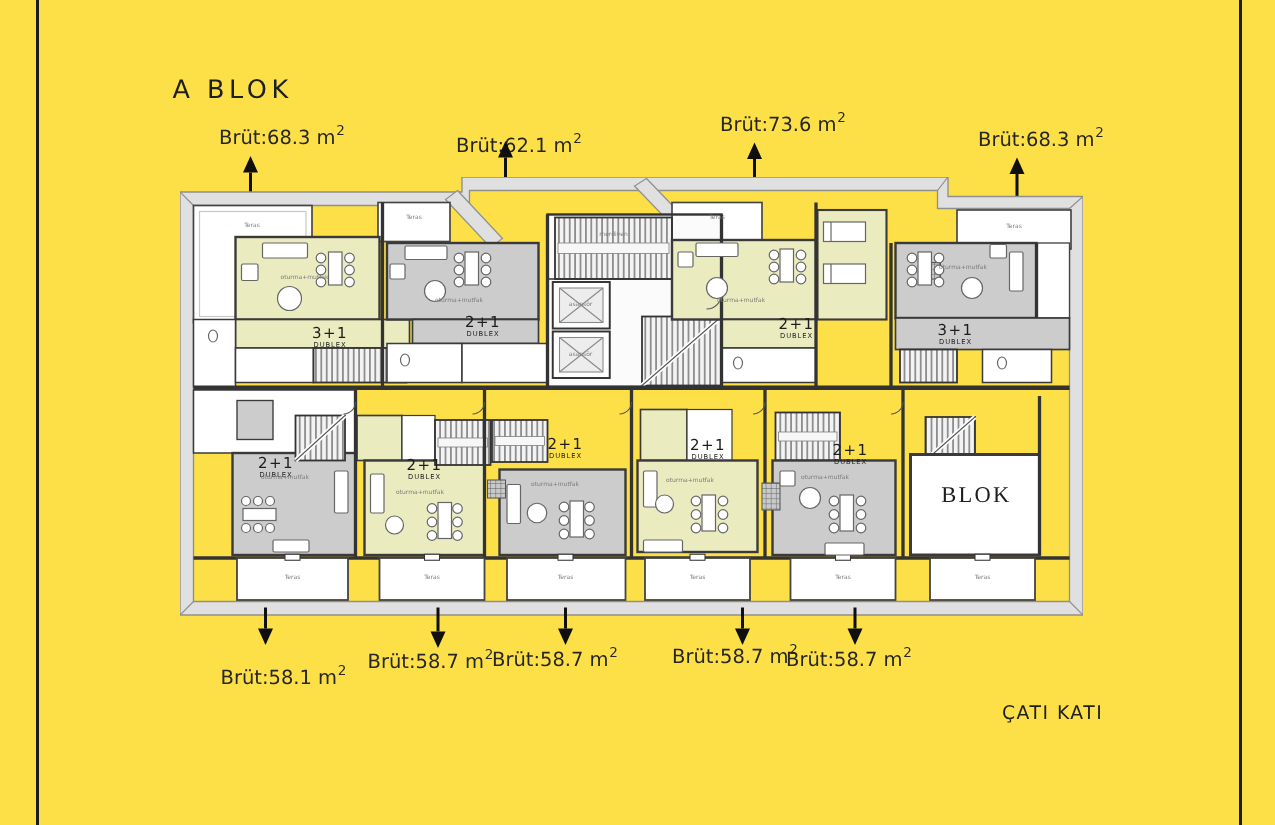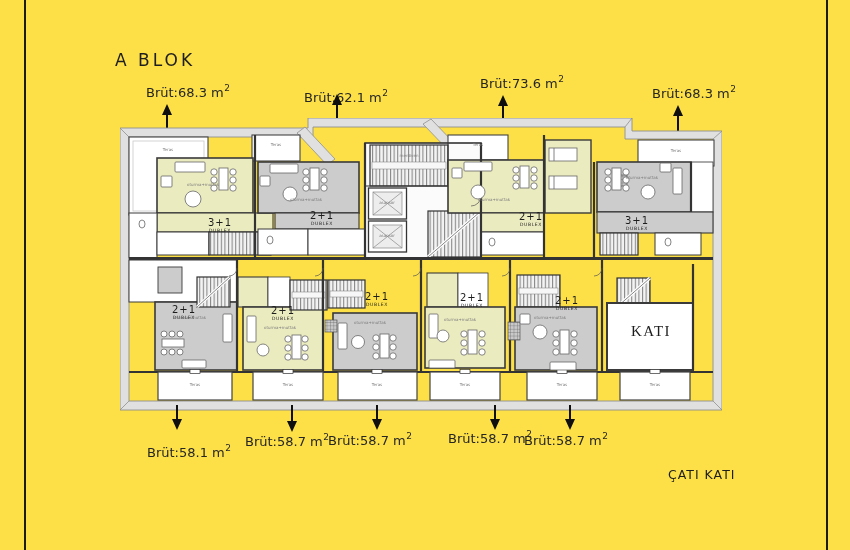--- a/index.html
+++ b/index.html
@@ -366,21 +366,21 @@
         <div class="s">DUBLEX</div>
       </div>
     <div class="ulabel" style="left:352px;top:183px;">
       <div class="t">2+1</div>
         <div class="s">DUBLEX</div>
       </div>
     <div class="ulabel" style="left:447px;top:186px;">
       <div class="t">2+1</div>
         <div class="s">DUBLEX</div>
       </div>
-    <div class="sold" style="left:531px;top:213px;">KATI</div>
+    <div class="sold" style="left:531px;top:213px;">BLOK</div>
 
     <div class="tiny" style="left:48px;top:32px;">Teras</div>
     <div class="tiny" style="left:156px;top:27px;">Teras</div>
     <div class="tiny" style="left:358px;top:27px;">Teras</div>
     <div class="tiny" style="left:556px;top:33px;">Teras</div>
     <div class="tiny" style="left:75px;top:267px;">Teras</div>
     <div class="tiny" style="left:168px;top:267px;">Teras</div>
     <div class="tiny" style="left:257px;top:267px;">Teras</div>
     <div class="tiny" style="left:345px;top:267px;">Teras</div>
     <div class="tiny" style="left:442px;top:267px;">Teras</div>

